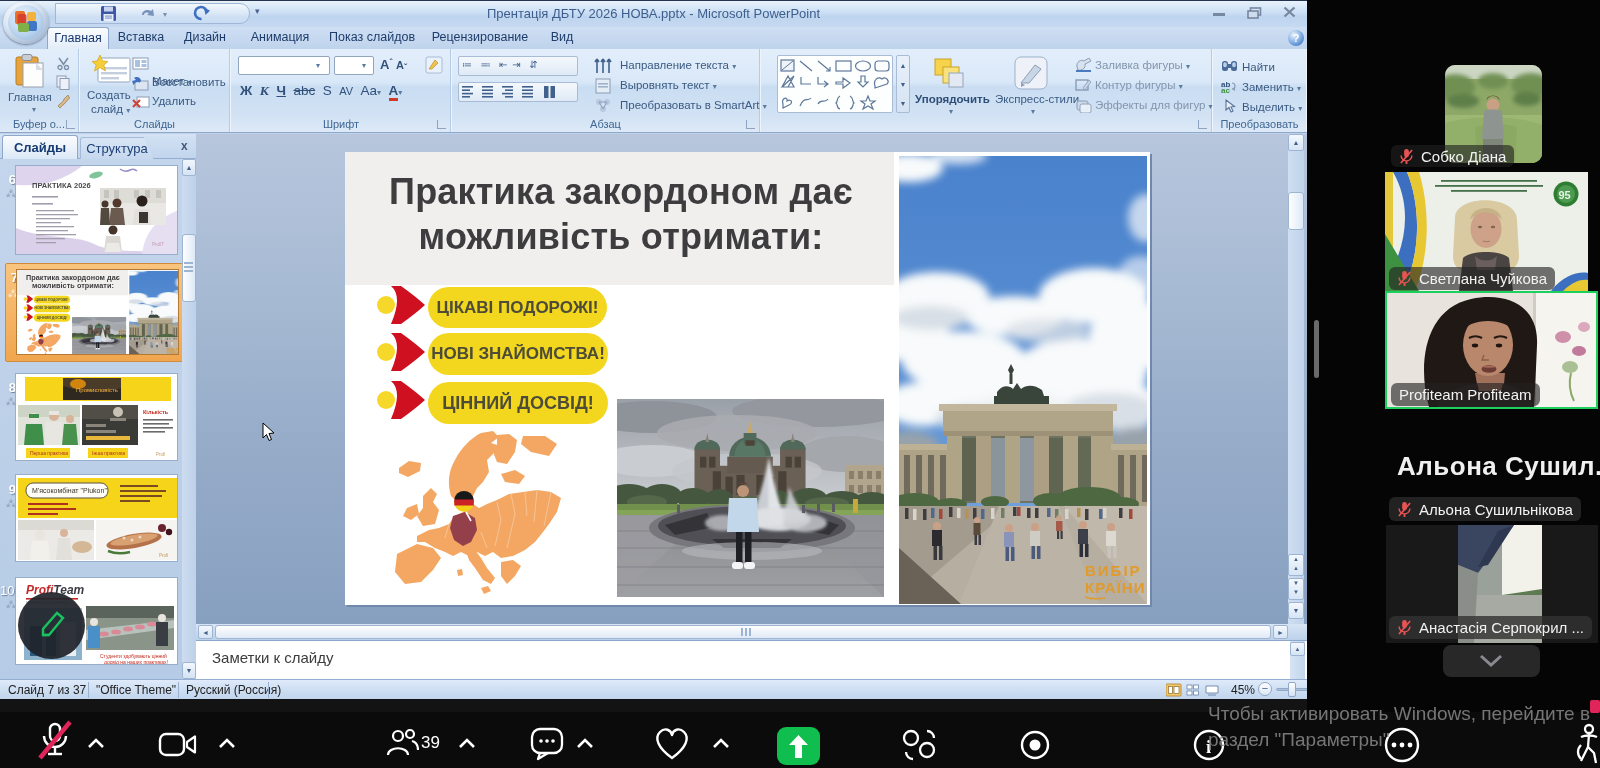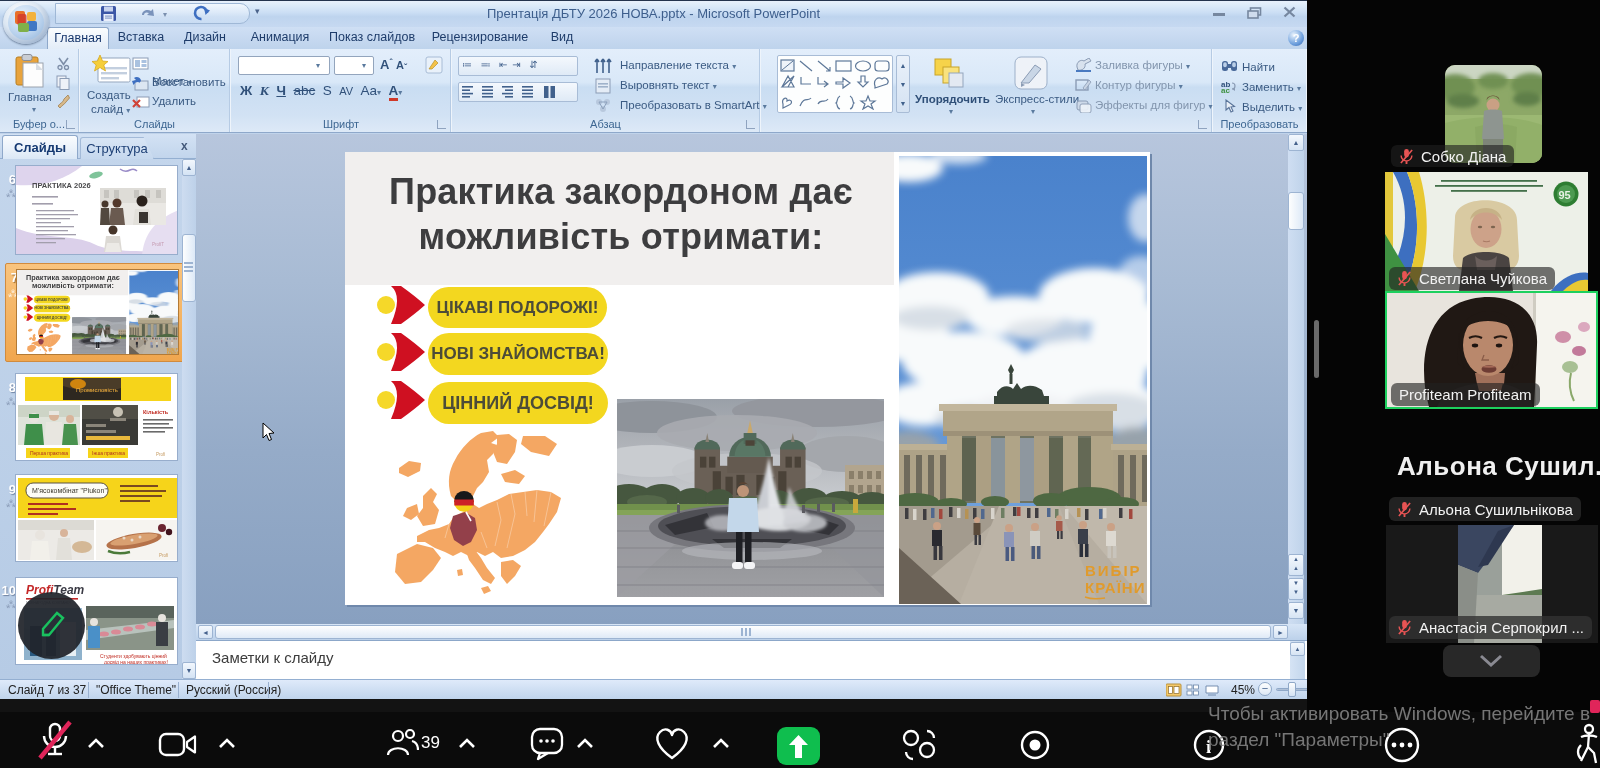--- a/index.html
+++ b/index.html
@@ -835,21 +835,21 @@
               <circle cx="108" cy="63" r="1.5"></circle>
               <circle cx="116" cy="65" r="1.5"></circle>
               <circle cx="124" cy="62" r="1.5"></circle>
             </g>
           <circle cx="146" cy="53" r="4" fill="#6a2430"></circle>
           <circle cx="153" cy="57" r="3.2" fill="#40121c"></circle>
           <path d="M92 76 q10 4 22 1" stroke="#4a7a3a" stroke-width="2.5" fill="none"></path>
           <text x="143" y="82" font-size="4.5" fill="#c59a60">Profi</text>
         </svg>
       </div>
-      <div class="a" style="left:0px;top:449px;width:16px;text-align:right;font-size:13px;font-weight:bold;color:#fff;text-shadow:1px 1px 1px #6d81a0">10</div>
+      <div class="a" style="left:0px;top:449px;width:16px;text-align:left;font-size:13px;font-weight:normal;color:#fff;text-shadow:1px 1px 1px #6d81a0">10</div>
       <div class="a" style="left:6px;top:463px;font-size:9px;color:#8a9cb8">⁂</div>
       <div class="a" id="th10" style="left:15px;top:443px;width:163px;height:88px;background:#fff;border:1px solid #97adcc;overflow:hidden">
         <svg width="163" height="88" viewBox="0 0 163 88">
           <text x="10" y="16" font-size="12" font-weight="bold" font-style="italic" fill="#c42828">Profi<tspan fill="#3a3a44">Team</tspan></text>
           <rect x="10" y="20" width="52" height="1.6" fill="#c42828"></rect>
           <text x="10" y="26" font-size="3.6" fill="#8a8a94">МІЖНАРОДНА КОМПАНІЯ</text>
 
           <rect x="8" y="30" width="58" height="52" fill="#8fb2cc"></rect>
           <path d="M8 30 h58 v20 c-20 10,-40 6,-58 0 Z" fill="#9fc2da"></path>
           <g fill="#2a5a80">

